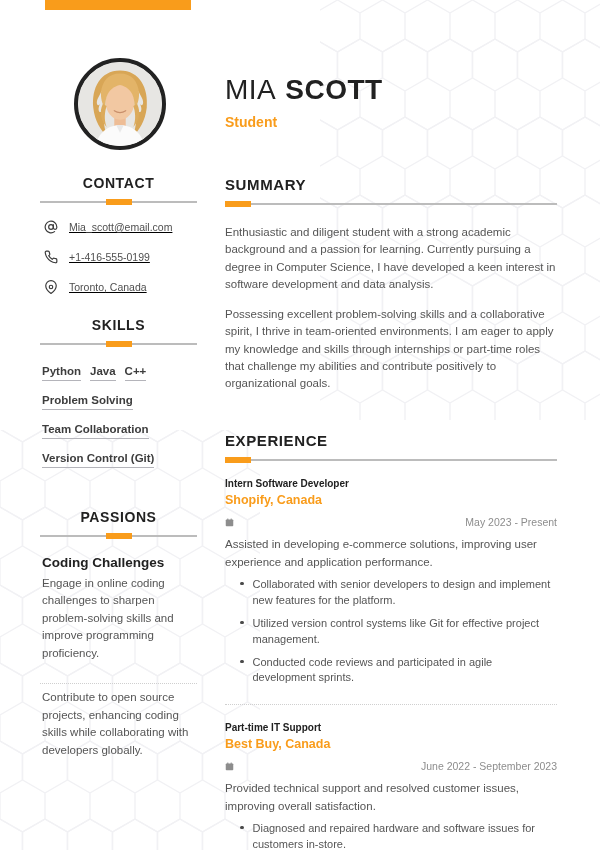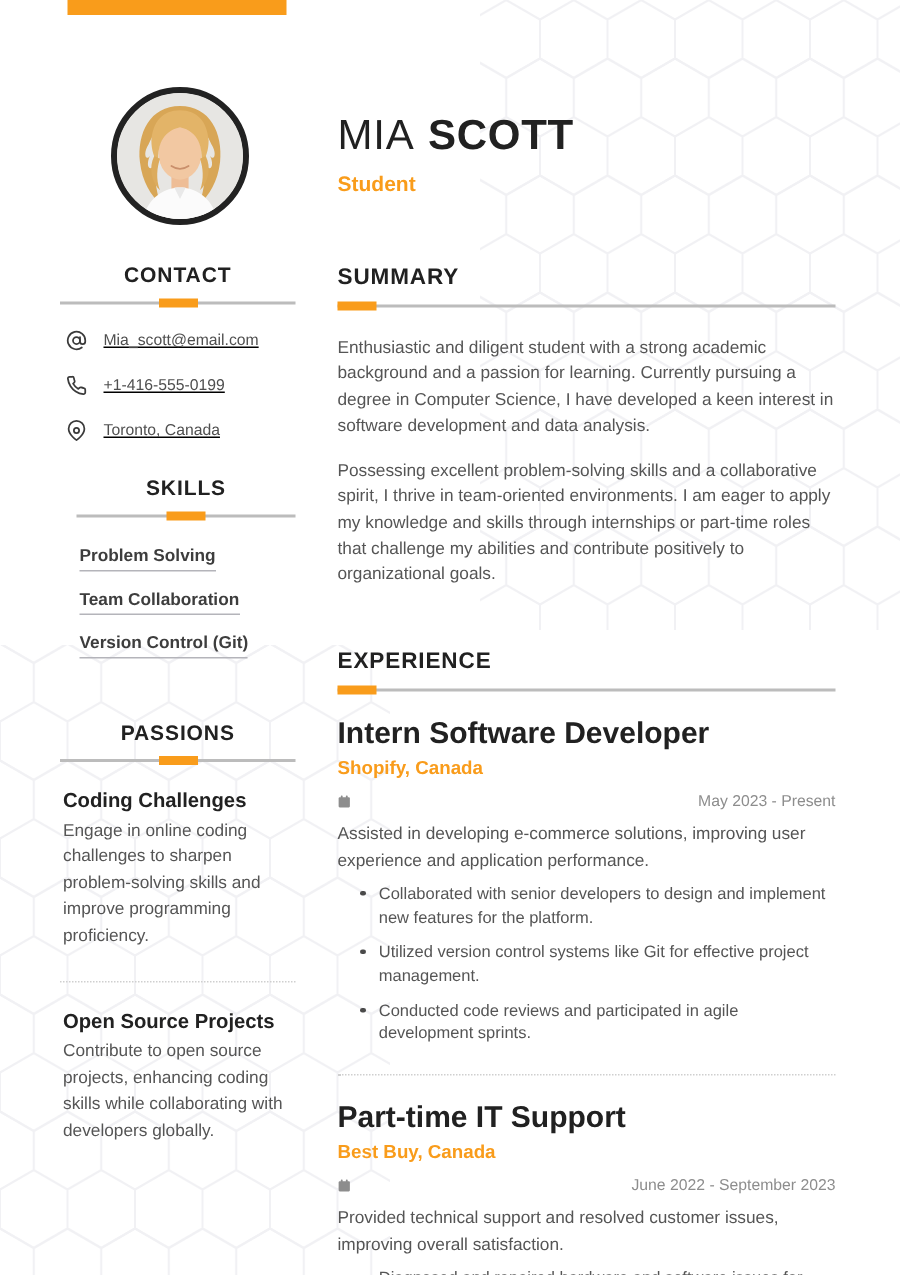--- a/index.html
+++ b/index.html
@@ -40,21 +40,21 @@
 
   
   .sidebar{position:absolute;left:40px;top:175px;width:157px;}
   .sidebar .sec-heading{text-align:center;}
   .sidebar .rule{margin-top:10px;}
   .contact-list{margin-top:17px;text-decoration:underline;}
   .contact-item{display:flex;align-items:center;gap:11px;margin-bottom:16px;padding-left:4px;}
   .contact-item svg{flex:none;display:block;}
   .contact-text{font-size:10.5px;color:#4f4f4f;}
 
-  .skills-sec{margin-top:23px;margin-left:11px;}
+  .skills-sec{margin-top:23px;}
   .skills-list{margin-top:16px;padding-left:2px;}
   .skill-row{margin-bottom:9px;}
   .skill{
     display:inline-block;font-size:11.5px;font-weight:700;color:#3d3d3d;
     border-bottom:1.5px solid #b4b4ba;padding-bottom:3px;margin-right:9px;
   }
 
   .passions-sec{margin-top:41px;}
   .passion-item{padding-left:2px;}
   .passion-title{font-size:13.5px;font-weight:700;color:var(--heading);margin-top:18px;}
@@ -63,21 +63,21 @@
 
   
   .main{position:absolute;left:225px;top:176px;width:332px;}
   .main .sec-heading{font-size:15px;}
   .main .rule{margin-top:10px;}
   .summary-text{margin-top:19px;font-size:11.5px;color:var(--body);line-height:1.5;}
   .summary-text + .summary-text{margin-top:13px;}
 
   .experience-sec{margin-top:40px;}
   .job{margin-top:17px;}
-  .job-name{font-size:20px;font-weight:700;color:var(--heading);}
+  .job-name{font-size:10px;font-weight:700;color:var(--heading);}
   .job-company{font-size:12.5px;font-weight:700;color:var(--accent);margin-top:4px;}
   .job-dates{display:flex;align-items:center;gap:6px;margin-top:9px;justify-content:space-between;}
   .job-dates svg{flex:none;display:block;}
   .job-dates-text{font-size:10.5px;color:#8d8d8d;}
   .job-desc{font-size:11.5px;color:var(--body);line-height:1.5;margin-top:8px;}
   .bullets{margin-top:6px;}
   .bullet{display:flex;gap:9px;margin-bottom:7px;}
   .bullet .dot{flex:none;width:3.5px;height:3.5px;border-radius:50%;background:#4a4a4a;margin-top:5px;margin-left:15px;}
   .bullet-text{font-size:11px;color:var(--body);line-height:1.45;}
   .experience-sec .dotted-div{margin-top:18px;}
@@ -167,20 +167,23 @@
       </div>
     </div>
 
     <div class="skills-sec">
       <div class="sec-heading">SKILLS</div>
       <div class="rule center">
           <span class="accent"></span>
         </div>
       <div class="skills-list">
         <div class="skill-row">
+          <span class="skill">Python</span><span class="skill">Java</span><span class="skill">C++</span>
+        </div>
+        <div class="skill-row">
           <span class="skill">Problem Solving</span>
         </div>
         <div class="skill-row">
           <span class="skill">Team Collaboration</span>
         </div>
         <div class="skill-row">
           <span class="skill">Version Control (Git)</span>
         </div>
       </div>
     </div>
@@ -192,21 +195,20 @@
         </div>
 
       <div class="passion-item">
         <div class="passion-title">Coding Challenges</div>
         <div class="passion-desc">Engage in online coding challenges to sharpen problem-solving skills and improve programming proficiency.</div>
       </div>
 
       <div class="dotted-div"></div>
 
       <div class="passion-item">
-        <div class="passion-title">Open Source Projects</div>
         <div class="passion-desc">Contribute to open source projects, enhancing coding skills while collaborating with developers globally.</div>
       </div>
     </div>
 
   </div>
 
   <div class="main">
 
     <div class="summary-sec">
       <div class="sec-heading">SUMMARY</div>

